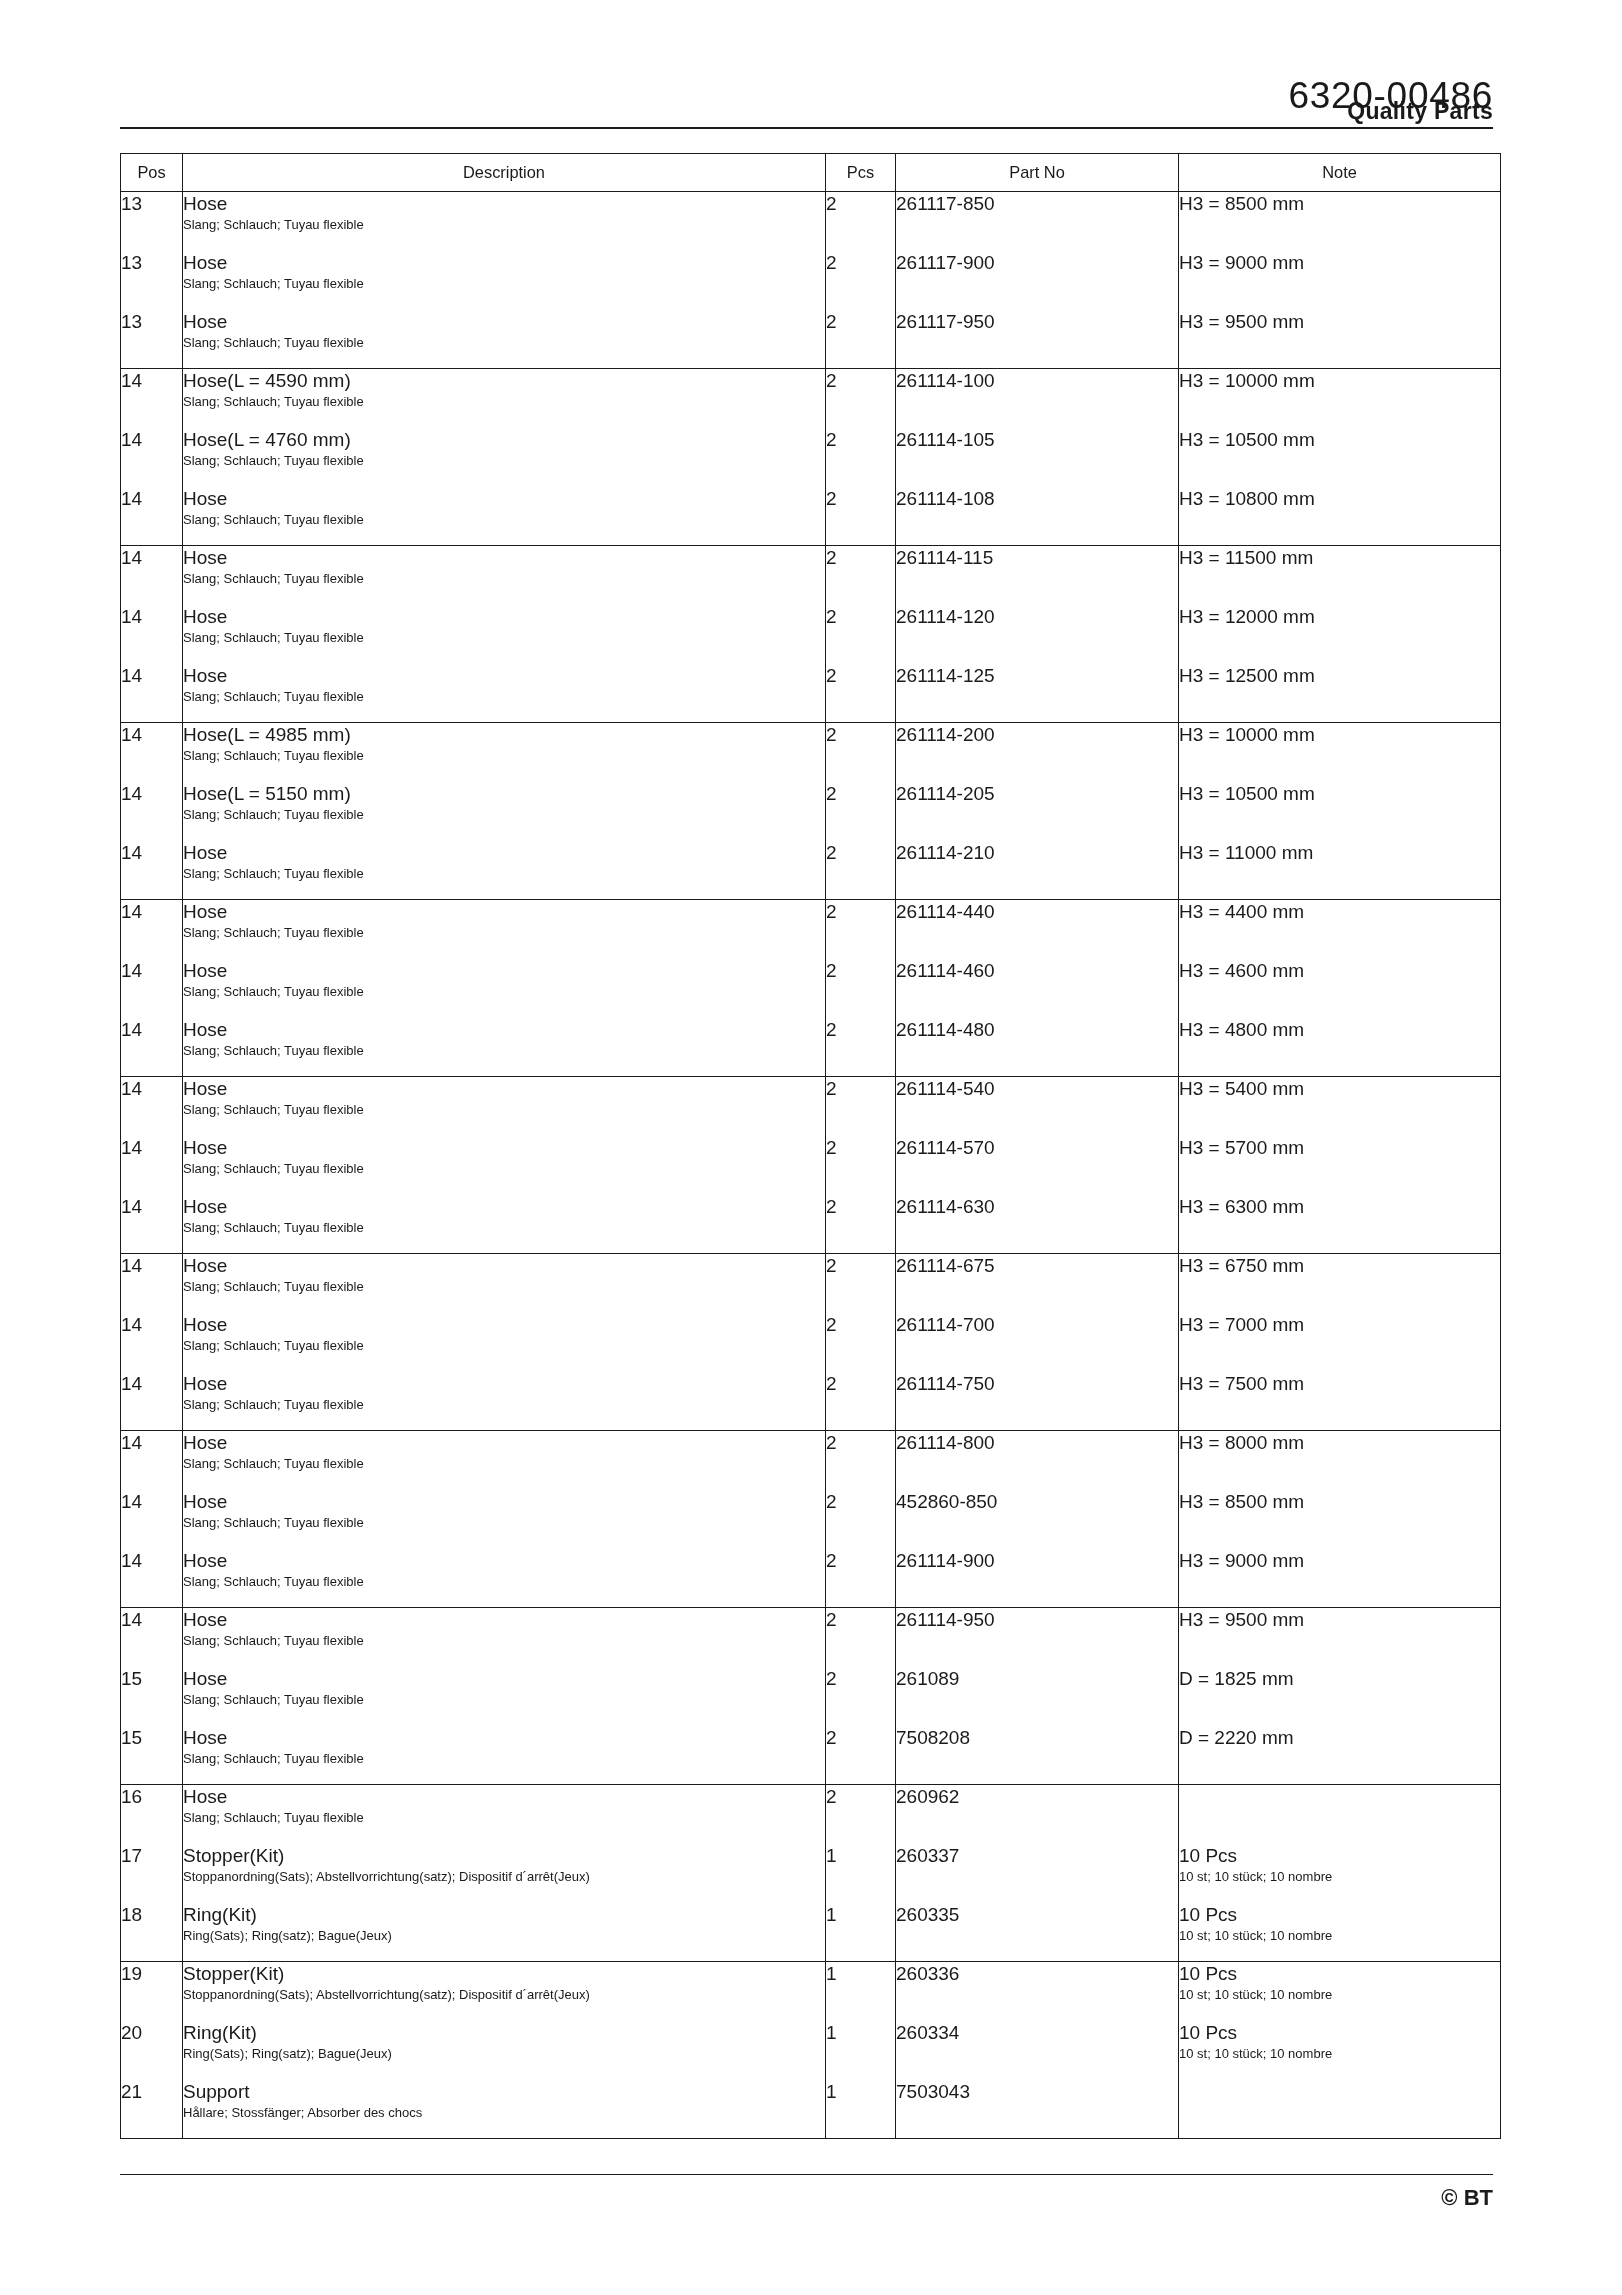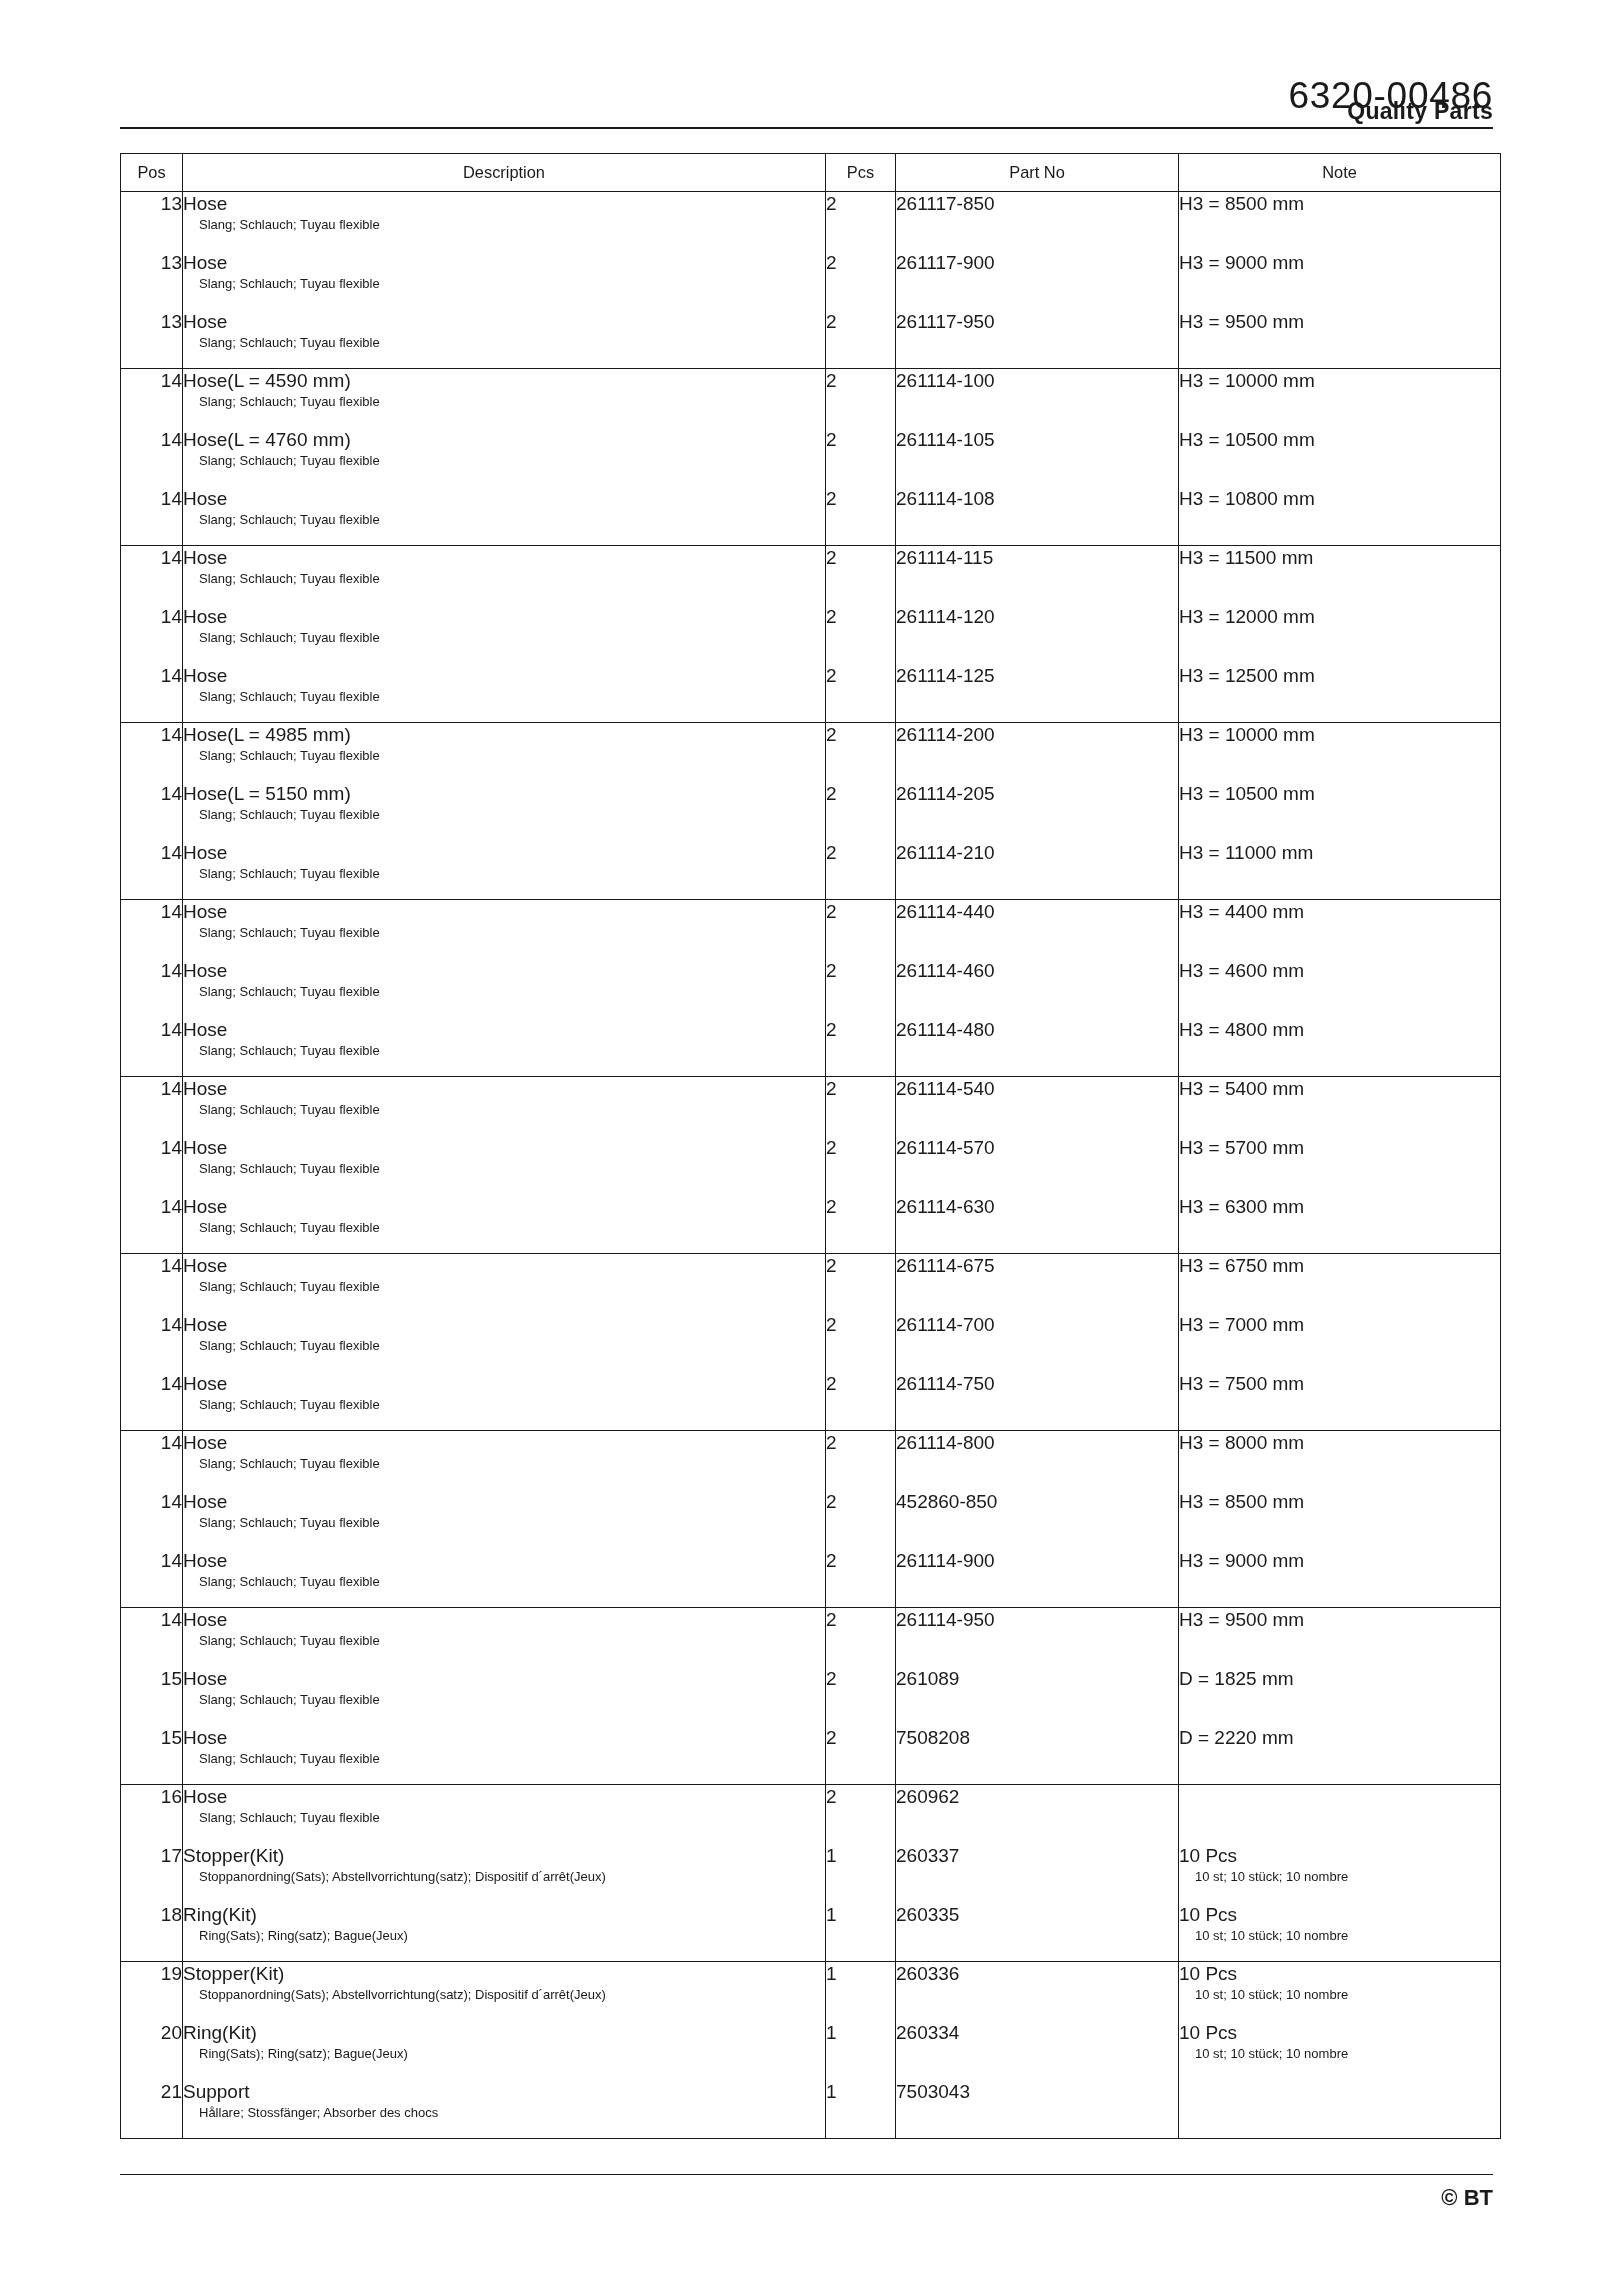--- a/index.html
+++ b/index.html
@@ -62,28 +62,28 @@
   tbody tr { height: 59px; }
   tbody td { vertical-align: top; padding-top: 6.1px; }
   tbody tr.group-start td { border-top: 1.4px solid #1a1a1a; }
 
   .col-pos   { width: 62px; }
   .col-desc  { width: 643px; }
   .col-pcs   { width: 70px; }
   .col-part  { width: 283px; }
   .col-note  { width: 322px; }
 
-  td.col-pos  { text-align: right; }
+  td.col-pos  { text-align: left; }
   td.col-desc { padding-left: 24px; padding-right: 8.2px; }
   td.col-pcs  { padding-left: 23px; }
   td.col-part { padding-left: 20.4px; }
   td.col-note { padding-left: 22px; padding-right: 6.8px; }
 
   .main { font-size: 19px; line-height: 23px; white-space: nowrap; }
-  .sub  { font-size: 13px; line-height: 17px; margin-top: 1.4px; white-space: nowrap; margin-left: 16px; }
+  .sub  { font-size: 13px; line-height: 17px; margin-top: 1.4px; white-space: nowrap; }
   .sub:empty { display: none; }
 
   
   .footer-rule {
     position: absolute;
     top: 2174px; left: 120px; width: 1373px; height: 1.4px;
     background: #1a1a1a;
   }
   .footer-copyright {
     position: absolute;

